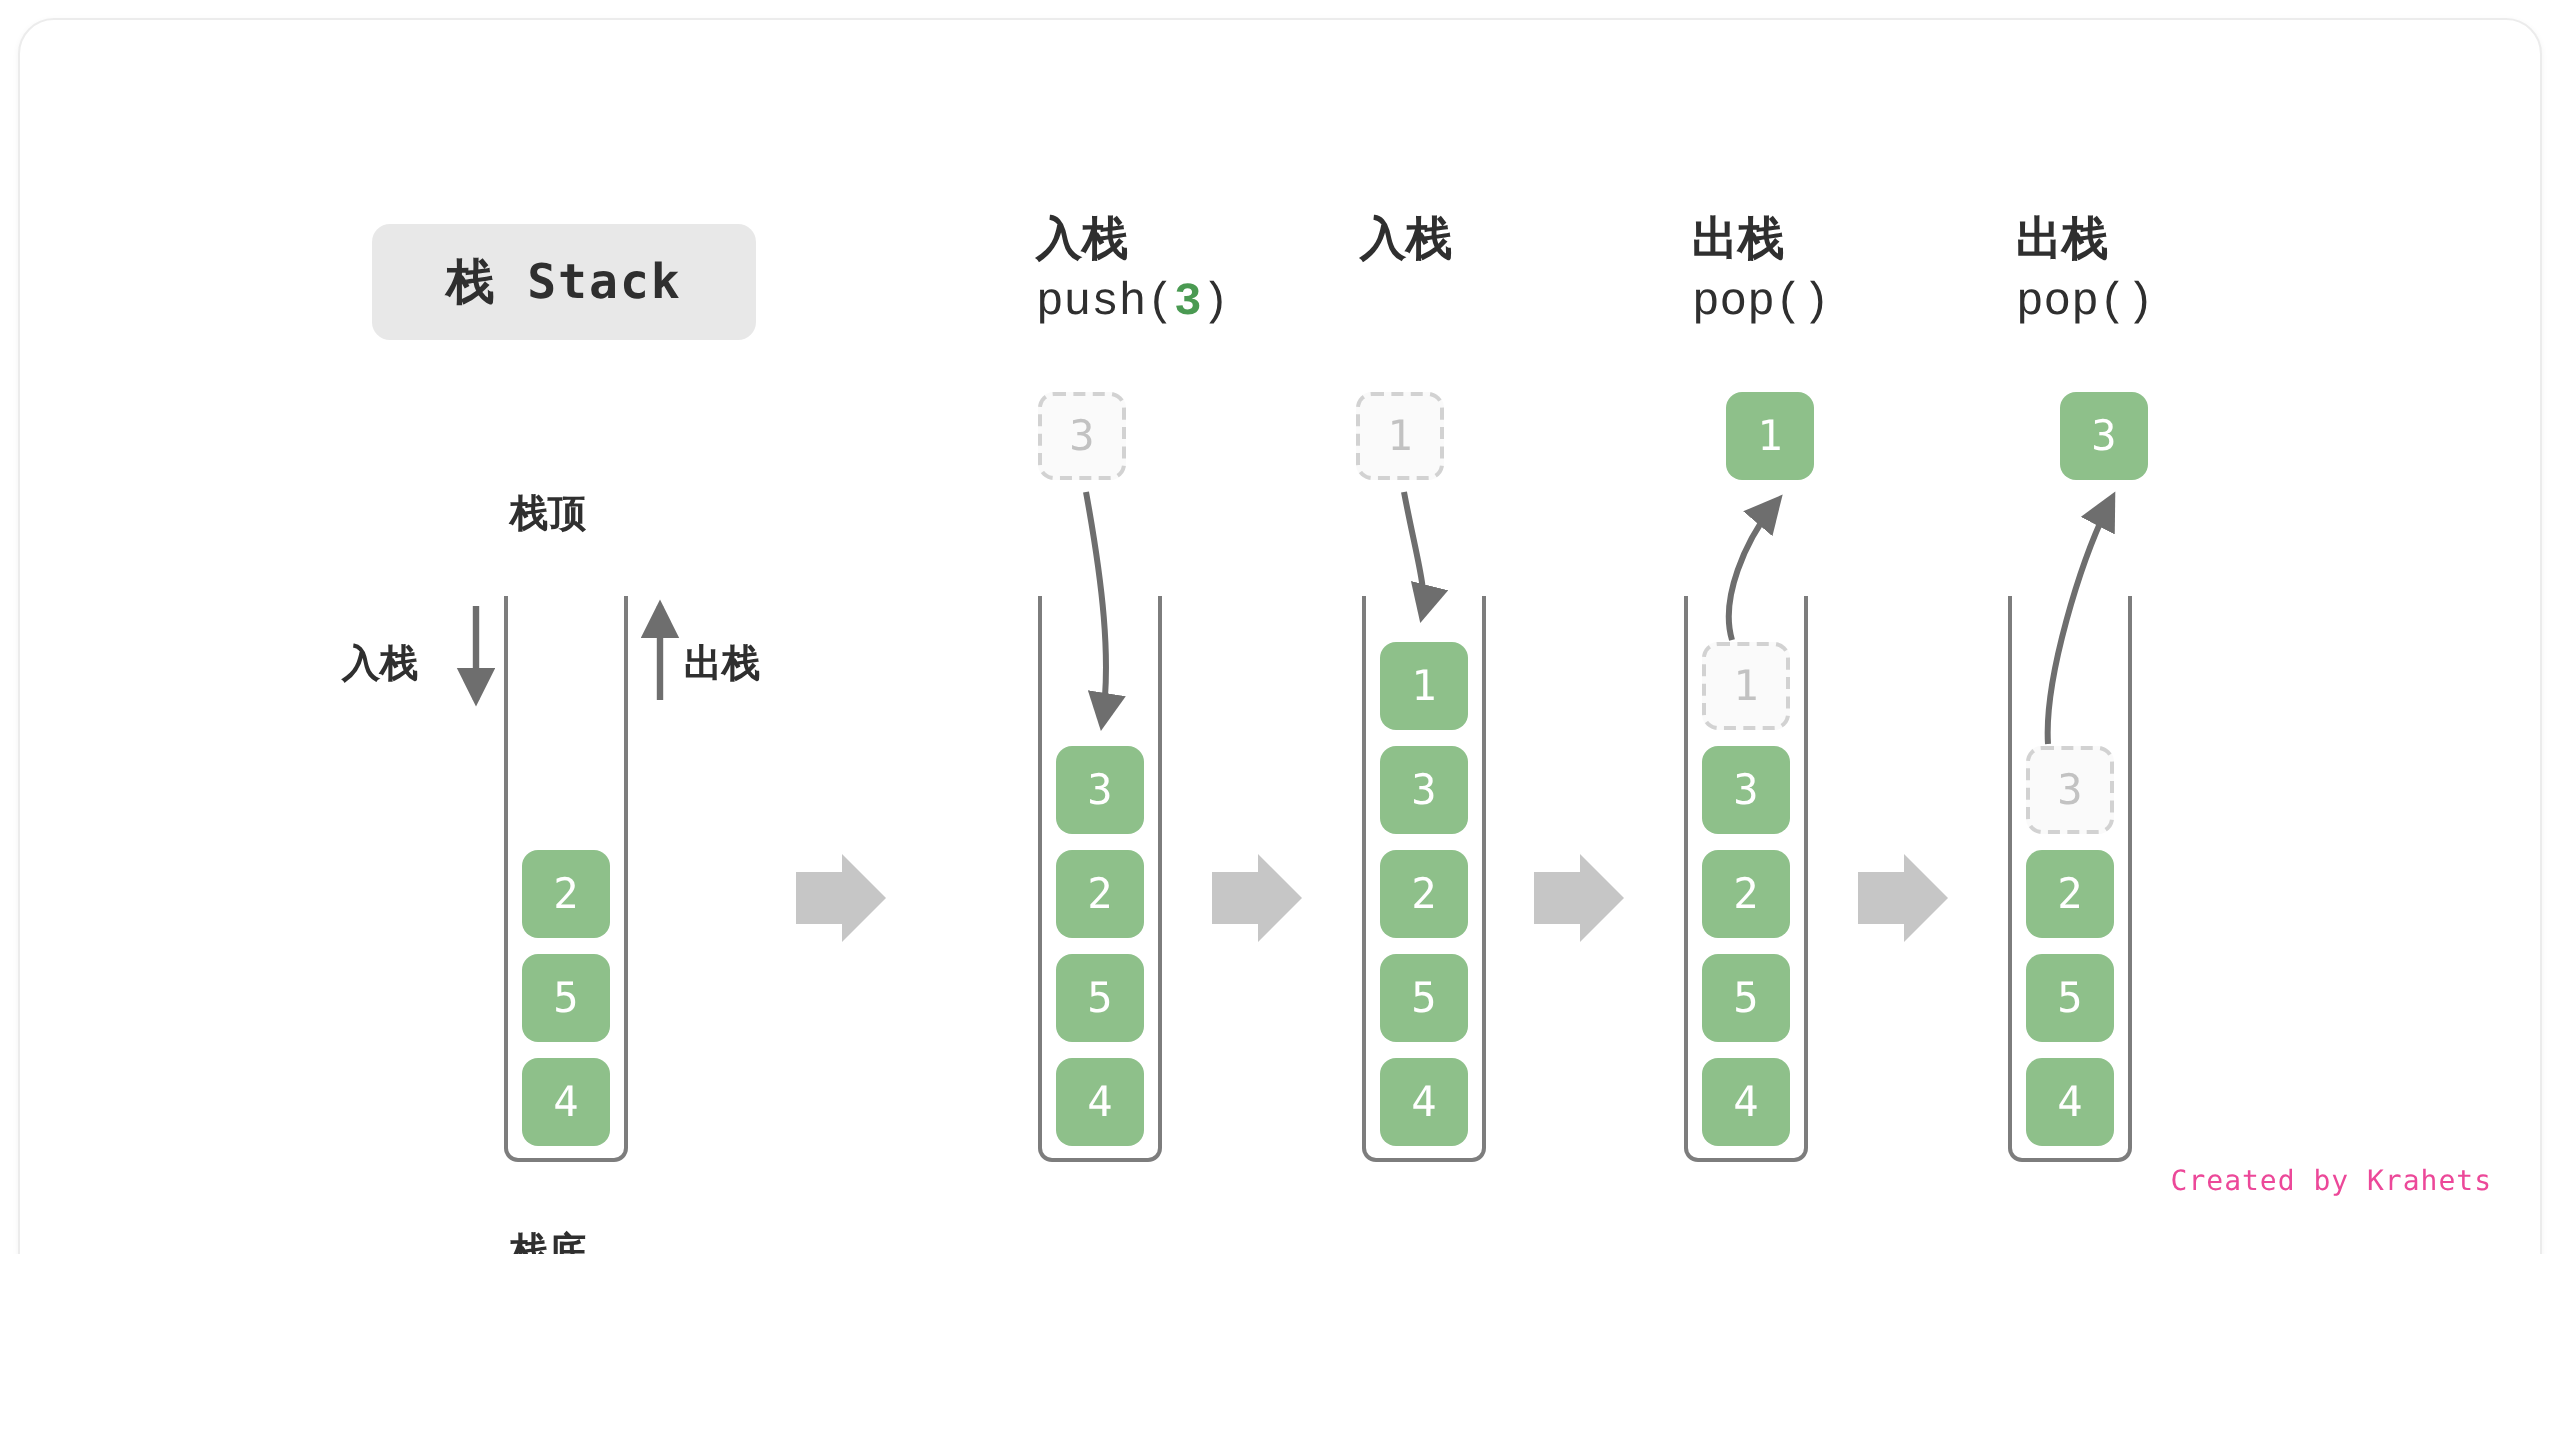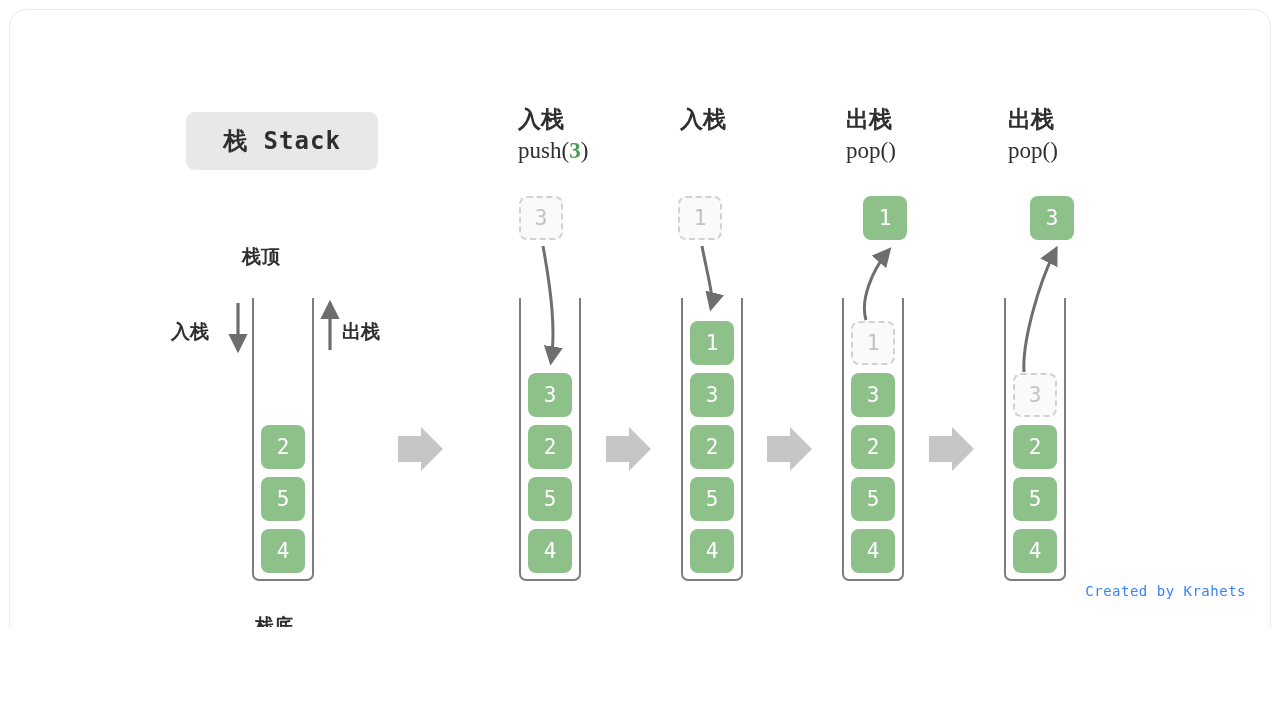--- a/index.html
+++ b/index.html
@@ -56,38 +56,38 @@
     color: #2f2f2f;
   }
   .col-header .cn {
     font-family: "Liberation Sans", sans-serif;
     font-size: 23px;
     font-weight: bold;
     line-height: 30px;
     display: block;
   }
   .col-header .code {
-    font-family: Liberation Serif, serif;
+    font-family: Liberation Mono, monospace;
     font-size: 23px;
     line-height: 34px;
     display: block;
     white-space: pre;
   }
   .col-header .code .arg { color: #4a9a52; font-weight: bold; }
 
   
   .lbl {
     position: absolute;
     font-family: "Liberation Sans", sans-serif;
     font-size: 19px;
     font-weight: bold;
     color: #2f2f2f;
     white-space: nowrap;
   }
-  .lbl-top   { left: 242px; top: 244px; }
+  .lbl-top   { left: 255px; top: 244px; }
   .lbl-bottom{ left: 255px; top: 613px; text-align: center; }
   .lbl-push  { left: 171px; top: 319px; }
   .lbl-pop   { left: 342px; top: 319px; }
 
   
   .stack-wrap { position: absolute; }
   .container-u {
     position: absolute;
     left: 0;
     top: 0;
@@ -128,21 +128,21 @@
     width: 1280px; height: 720px;
     pointer-events: none;
   }
 
   .footer {
     position: absolute;
     right: 34px;
     bottom: 28px;
     font-family: "DejaVu Sans Mono", monospace;
     font-size: 14px;
-    color: #3b82f6;
+    color: #ec4899;
     letter-spacing: 0.5px;
   }
 </style>
 </head>
 <body>
 
 <div id="page">
   <div class="card"></div>
 
   <div class="title-badge">栈 Stack</div>

